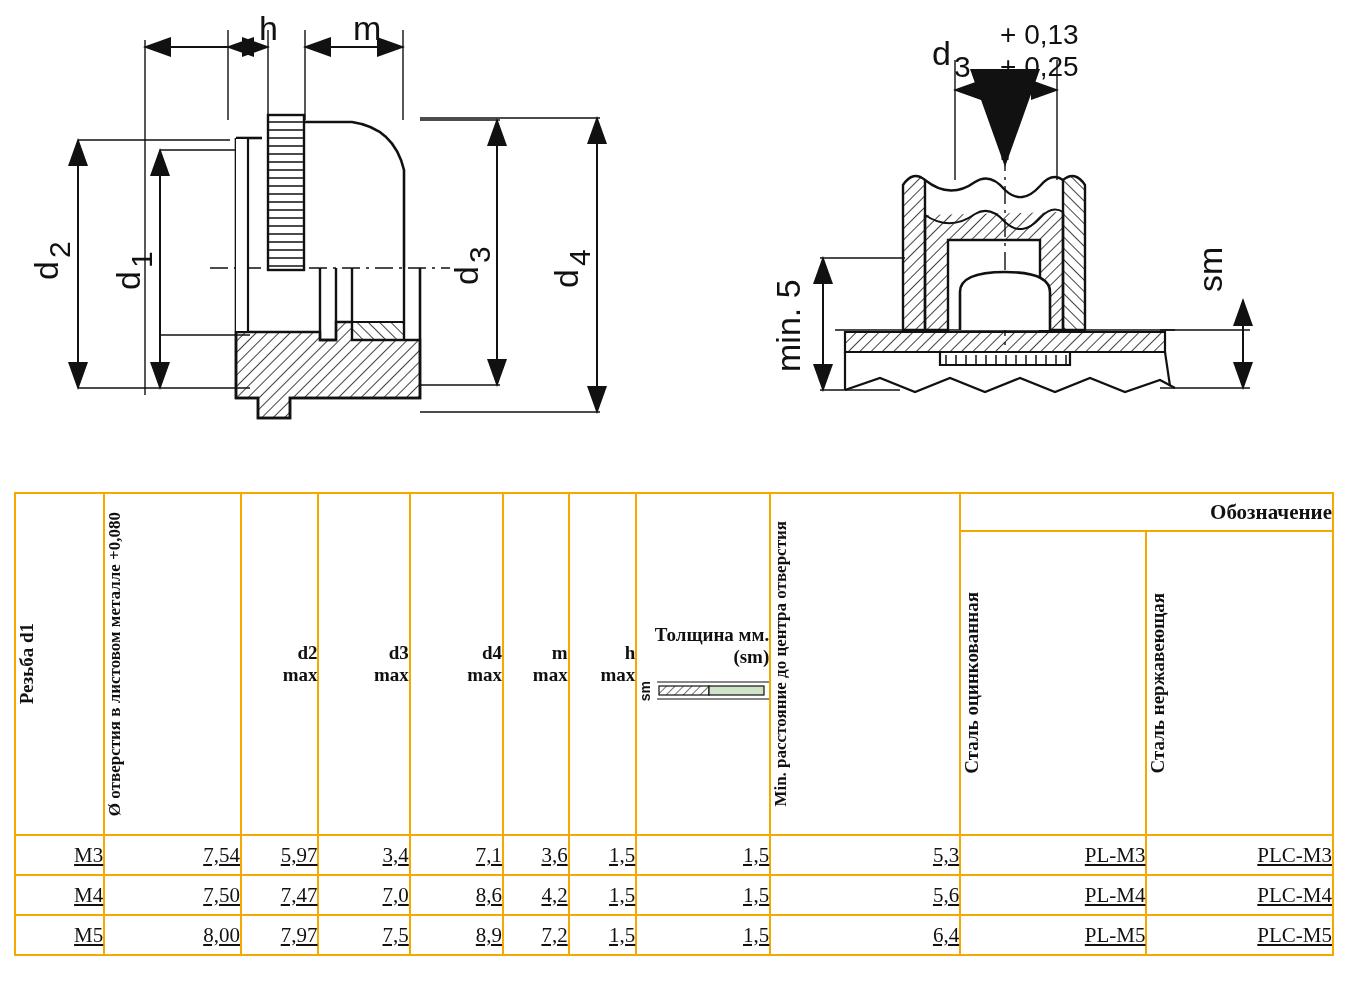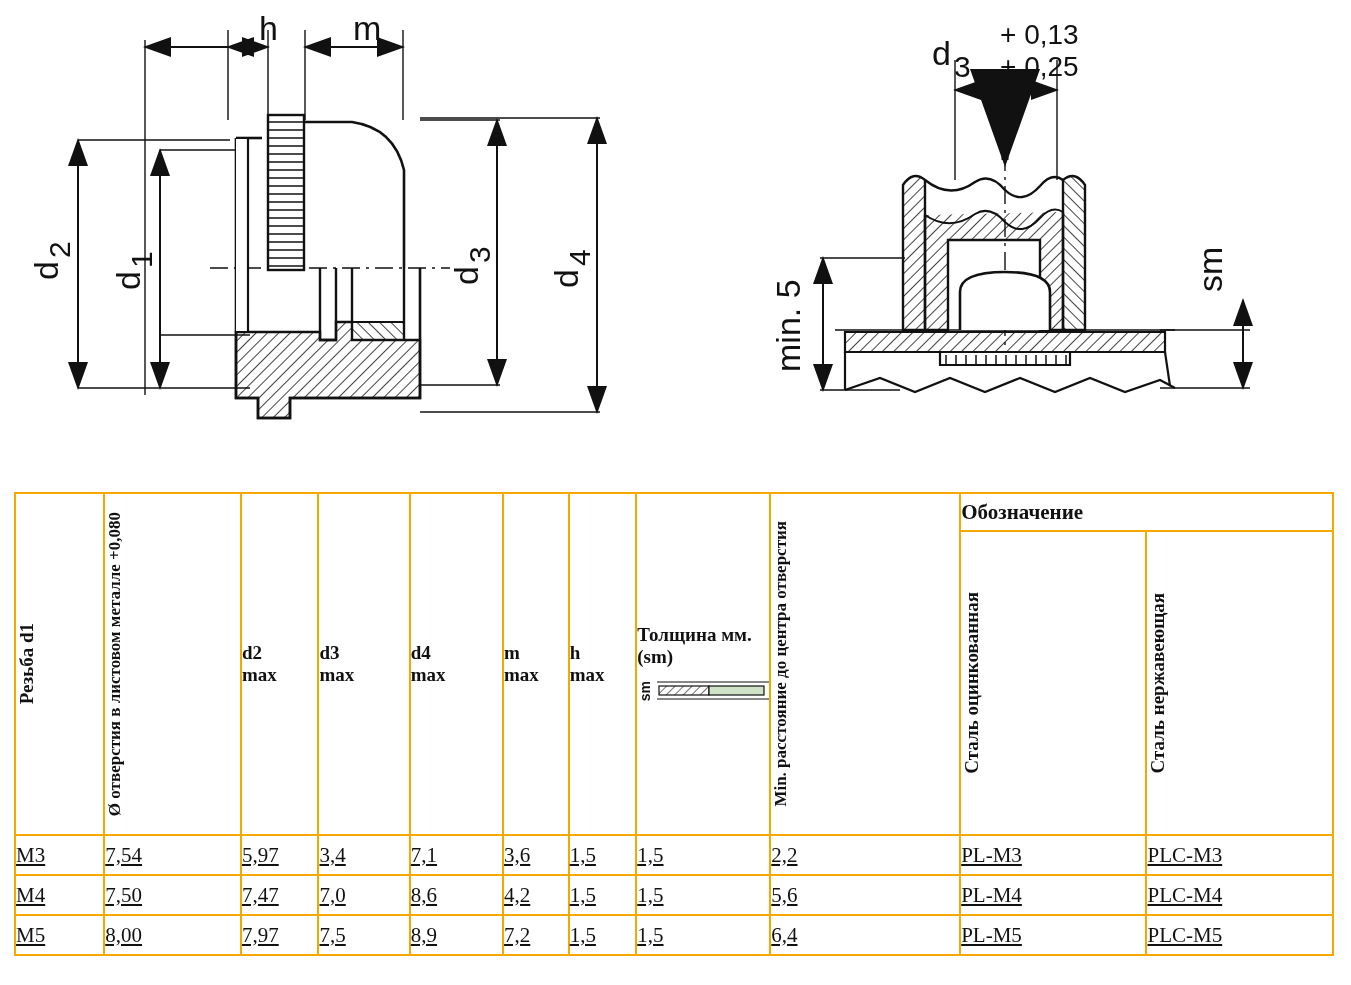--- a/index.html
+++ b/index.html
@@ -8,21 +8,21 @@
   
   #drawing{position:absolute;left:0;top:0;width:1351px;height:470px;}
   #drawing svg{display:block;}
 
   .dimlabel{font-family:"Liberation Sans",sans-serif;font-size:34px;fill:#111;}
   .dimlabel-sm{font-family:"Liberation Sans",sans-serif;font-size:30px;fill:#111;}
   .tol{font-family:"Liberation Sans",sans-serif;font-size:28px;fill:#111;}
 
   
   #spec-table{position:absolute;left:14px;top:492px;width:1320px;border-collapse:collapse;}
-  #spec-table td,#spec-table th{border:2px solid #f5a800;padding:0;text-align:left;vertical-align:middle;
+  #spec-table td,#spec-table th{border:2px solid #f5a800;padding:0;text-align:right;vertical-align:middle;
        font-family:"Liberation Serif",serif;font-size:19px;color:#111;background:#fff;}
   #spec-table .hcell{height:340px;font-weight:bold;}
   #spec-table .vert{writing-mode:vertical-rl;transform:rotate(180deg);white-space:nowrap;font-weight:bold;font-size:19px;}
   #spec-table .vert.small{font-size:17px;}
   #spec-table .datarow td{height:38px;font-size:21px;text-decoration:underline;}
   #spec-table .oboz{height:36px;font-weight:bold;font-size:21px;}
   .two-line{line-height:1.15;}
   .smcell{display:flex;align-items:center;justify-content:center;gap:4px;}
   .smcell .lbl{writing-mode:vertical-rl;transform:rotate(180deg);font-size:14px;font-family:"Liberation Sans",sans-serif;}
 </style>
@@ -276,21 +276,21 @@
 
   <tr class="datarow">
     <td>M3</td>
     <td>7,54</td>
     <td>5,97</td>
     <td>3,4</td>
     <td>7,1</td>
     <td>3,6</td>
     <td>1,5</td>
     <td>1,5</td>
-    <td>2,2</td>
+    <td>5,3</td>
     <td>PL-M3</td>
     <td>PLC-M3</td>
   </tr>
   <tr class="datarow">
     <td>M4</td>
     <td>7,50</td>
     <td>7,47</td>
     <td>7,0</td>
     <td>8,6</td>
     <td>4,2</td>

